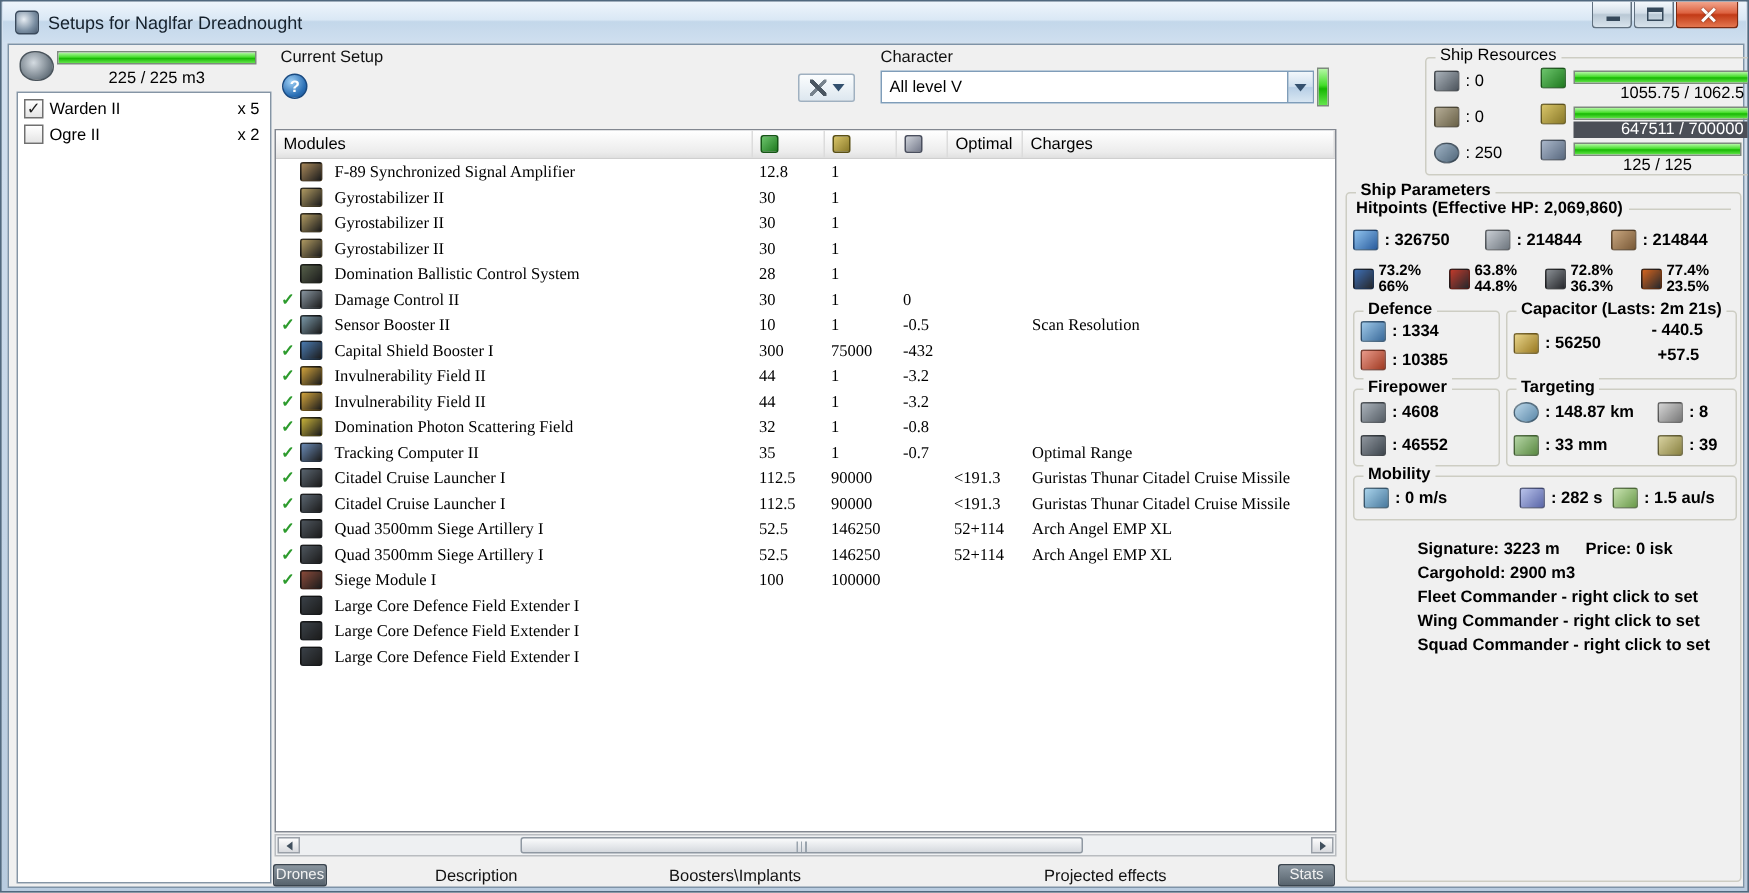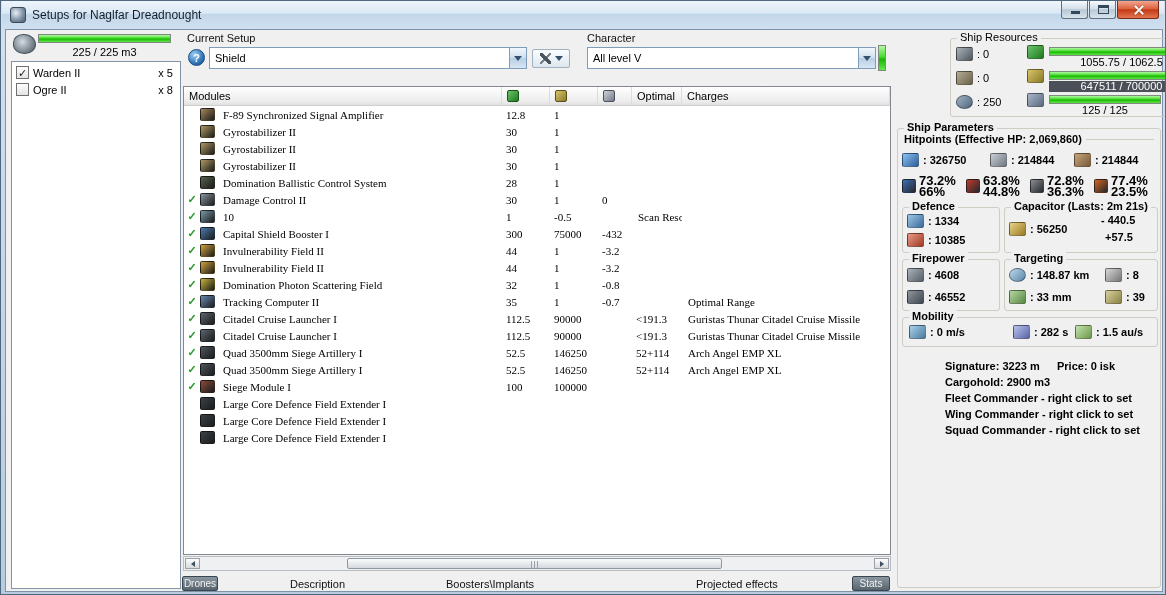--- a/index.html
+++ b/index.html
@@ -136,21 +136,21 @@
   #sr-bw-text { left:98px; top:66px; width:112px; }
   #sr-drones-count { left:216px; top:66px; width:44px; text-align:right; position:absolute; }
 
   #ship-parameters-box { left:896px; top:127px; width:264px; height:460px;font-weight:bold; }
   #hp-label-row { position:absolute; left:6px; top:4px; right:6px; display:flex; align-items:center; gap:4px; }
   .hline { flex:1; height:1px; background:#cdcdc3; }
   #hp-shield { left:4px; top:24px; } #hp-armor { left:92px; top:24px; } #hp-hull { left:176px; top:24px; }
   #resist-row { position:absolute; left:4px; top:46px; width:256px; display:flex; }
   .resist-cell { width:64px; display:flex; align-items:center; gap:3px; }
   .resist-icon { width:14px; height:14px; border-radius:2px; border:1px solid rgba(0,0,0,.4); flex:none; }
-  .rvals { display:flex; flex-direction:column; font-size:13px; line-height:11px; }
+  .rvals { display:flex; flex-direction:column; font-size:10px; line-height:11px; }
 
   #defence-box { left:4px; top:78px; width:98px; height:46px; }
   #def-recharge { left:4px; top:6px; } #def-tank { left:4px; top:25px; }
   #capacitor-box { left:106px; top:78px; width:154px; height:46px; }
   #cap-amount { left:4px; top:14px; }
   #cap-drain { position:absolute; left:96px; top:6px; } #cap-recharge { position:absolute; left:100px; top:23px; }
   #firepower-box { left:4px; top:130px; width:98px; height:52px; }
   #fp-dps { left:4px; top:8px; } #fp-volley { left:4px; top:30px; }
   #targeting-box { left:106px; top:130px; width:154px; height:52px; }
   #tg-range { left:4px; top:8px; } #tg-max { left:100px; top:8px; } #tg-scan { left:4px; top:30px; } #tg-sensor { left:100px; top:30px; }
@@ -189,32 +189,26 @@
   <div id="drone-capacity-text">225 / 225 m3</div>
   <div id="drone-list">
       <div class="drone-item">
     <span class="cb">✓</span>
     <span>Warden II</span>
     <span class="dqty">x 5</span>
   </div>
       <div class="drone-item">
     <span class="cb"></span>
     <span>Ogre II</span>
-    <span class="dqty">x 8</span>
+    <span class="dqty">x 2</span>
   </div>
     </div>
 
   <div id="setup-label" class="small-label">Current Setup</div>
   <div id="help-button"><span>?</span></div>
-  <div id="setup-combo" class="combo">
-    <span class="combo-text">Shield</span>
-    <span class="combo-btn">
-        <span class="arrow-down"></span>
-      </span>
-  </div>
   <div id="tools-button">
     <span class="wrench"></span>
     <span class="arrow-down"></span>
   </div>
   <div id="character-label" class="small-label">Character</div>
   <div id="character-combo" class="combo">
     <span class="combo-text">All level V</span>
     <span class="combo-btn">
         <span class="arrow-down"></span>
       </span>
@@ -295,20 +289,21 @@
     <span class="mname">Damage Control II</span>
     <span class="mcpu">30</span>
     <span class="mpg">1</span>
     <span class="mcap">0</span>
     <span class="mopt"></span>
     <span class="mchg"></span>
   </div>
         <div class="mrow">
     <span class="mcheck">✓</span>
     <span class="micon" style="background: linear-gradient(135deg, rgb(122, 152, 168), rgb(28, 28, 28));"></span>
+    <span class="mname">Sensor Booster II</span>
     <span class="mcpu">10</span>
     <span class="mpg">1</span>
     <span class="mcap">-0.5</span>
     <span class="mopt"></span>
     <span class="mchg">Scan Resolution</span>
   </div>
         <div class="mrow">
     <span class="mcheck">✓</span>
     <span class="micon" style="background: linear-gradient(135deg, rgb(74, 122, 176), rgb(28, 28, 28));"></span>
     <span class="mname">Capital Shield Booster I</span>

